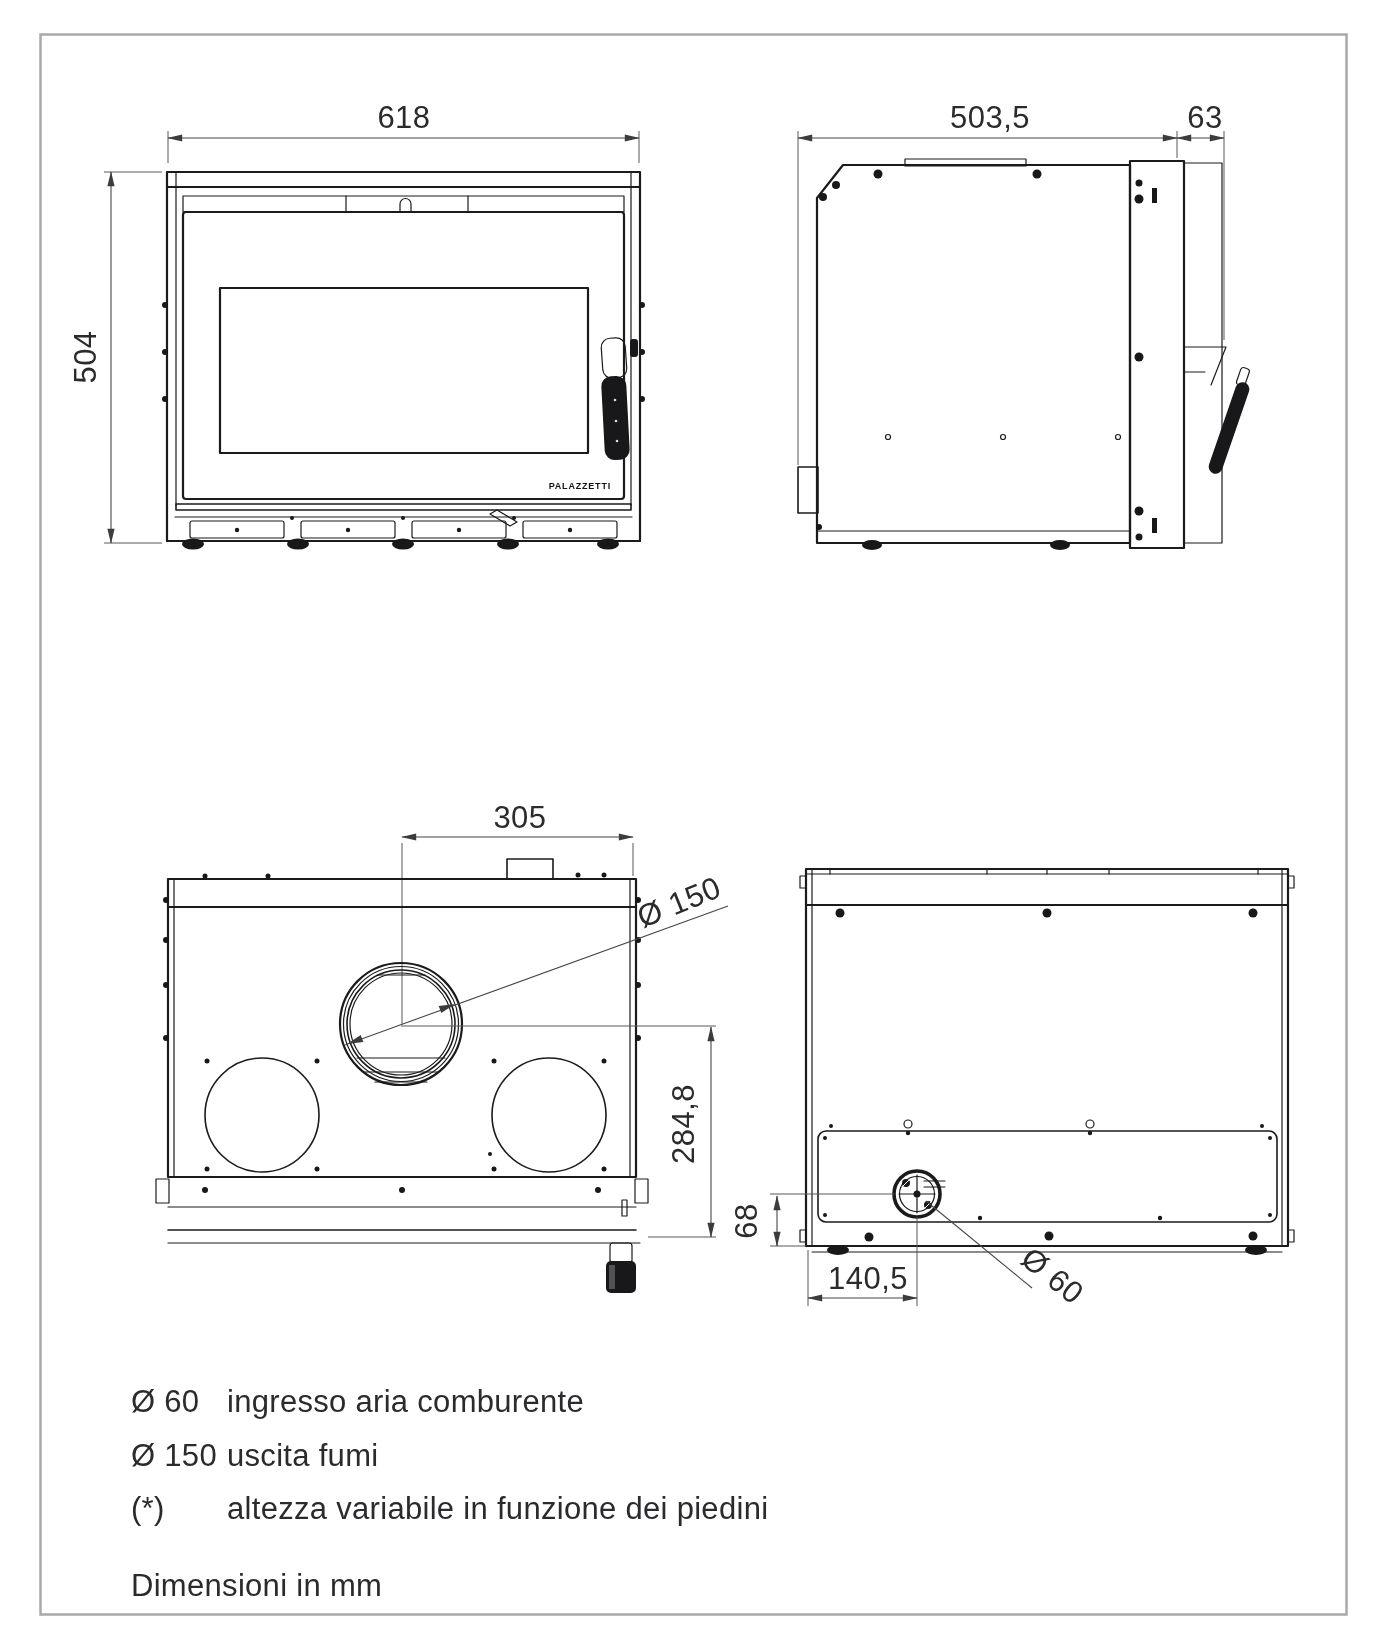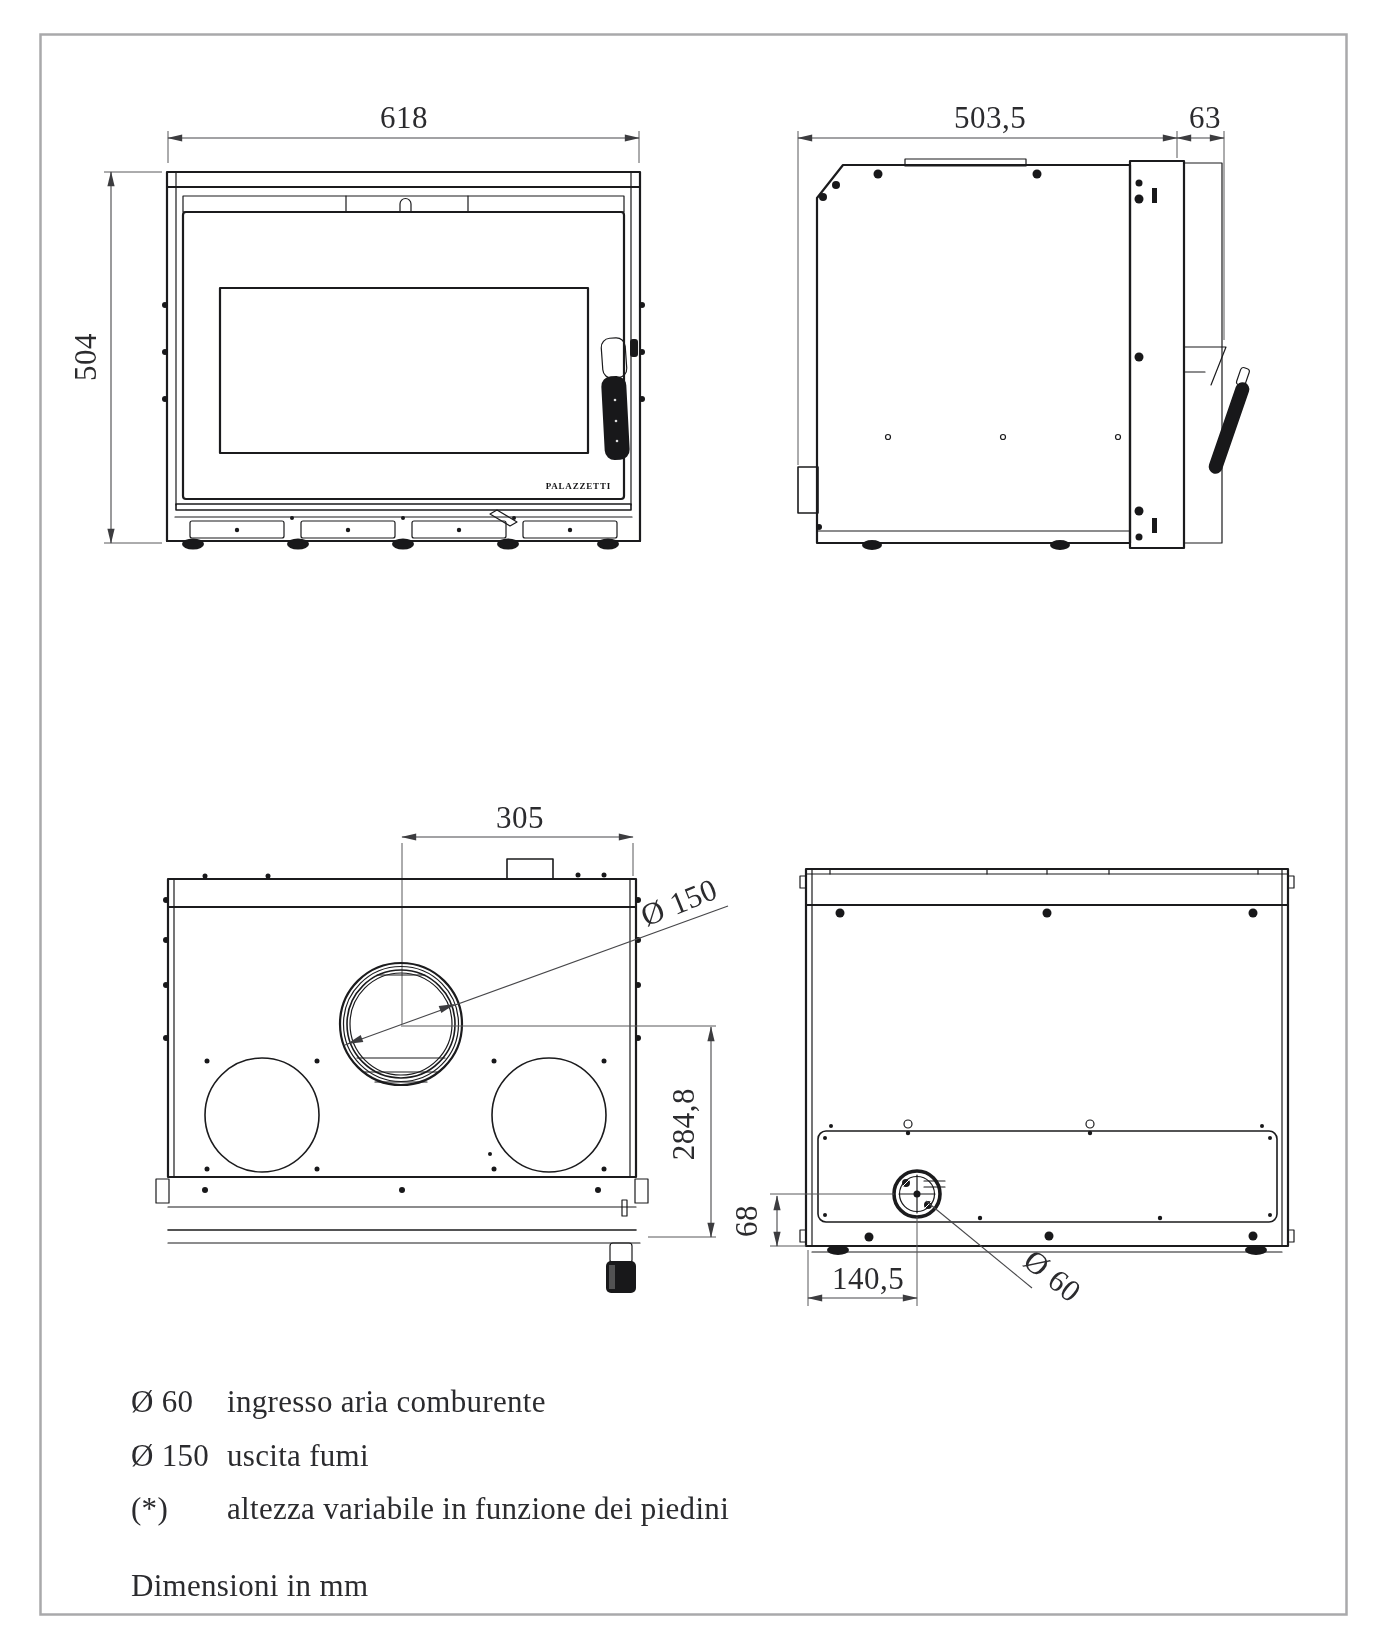--- a/index.html
+++ b/index.html
@@ -1,17 +1,17 @@
 <!DOCTYPE html>
 <html><head>
 <meta charset="utf-8">
 <style>
   html,body{margin:0;padding:0;background:#ffffff;}
   .sheet{position:relative;width:1387px;height:1630px;background:#ffffff;
-         font-family:Liberation Serif, serif;}
+         font-family:Liberation Sans, sans-serif;}
   svg{position:absolute;left:0;top:0;}
   
   .ln  {stroke:#1b1b1d;stroke-width:2.2;fill:none;stroke-linecap:round;stroke-linejoin:round;}
   .ln15{stroke:#1b1b1d;stroke-width:1.6;fill:none;stroke-linecap:round;stroke-linejoin:round;}
   .ln1 {stroke:#1b1b1d;stroke-width:1.2;fill:none;stroke-linecap:round;stroke-linejoin:round;}
   .fl  {fill:#18181a;stroke:none;}
   .hole{stroke:#1b1b1d;stroke-width:1.2;fill:#ffffff;}
   
   .dim {stroke:#47474a;stroke-width:1.1;fill:none;}
   .ext {stroke:#58585b;stroke-width:1;fill:none;}

